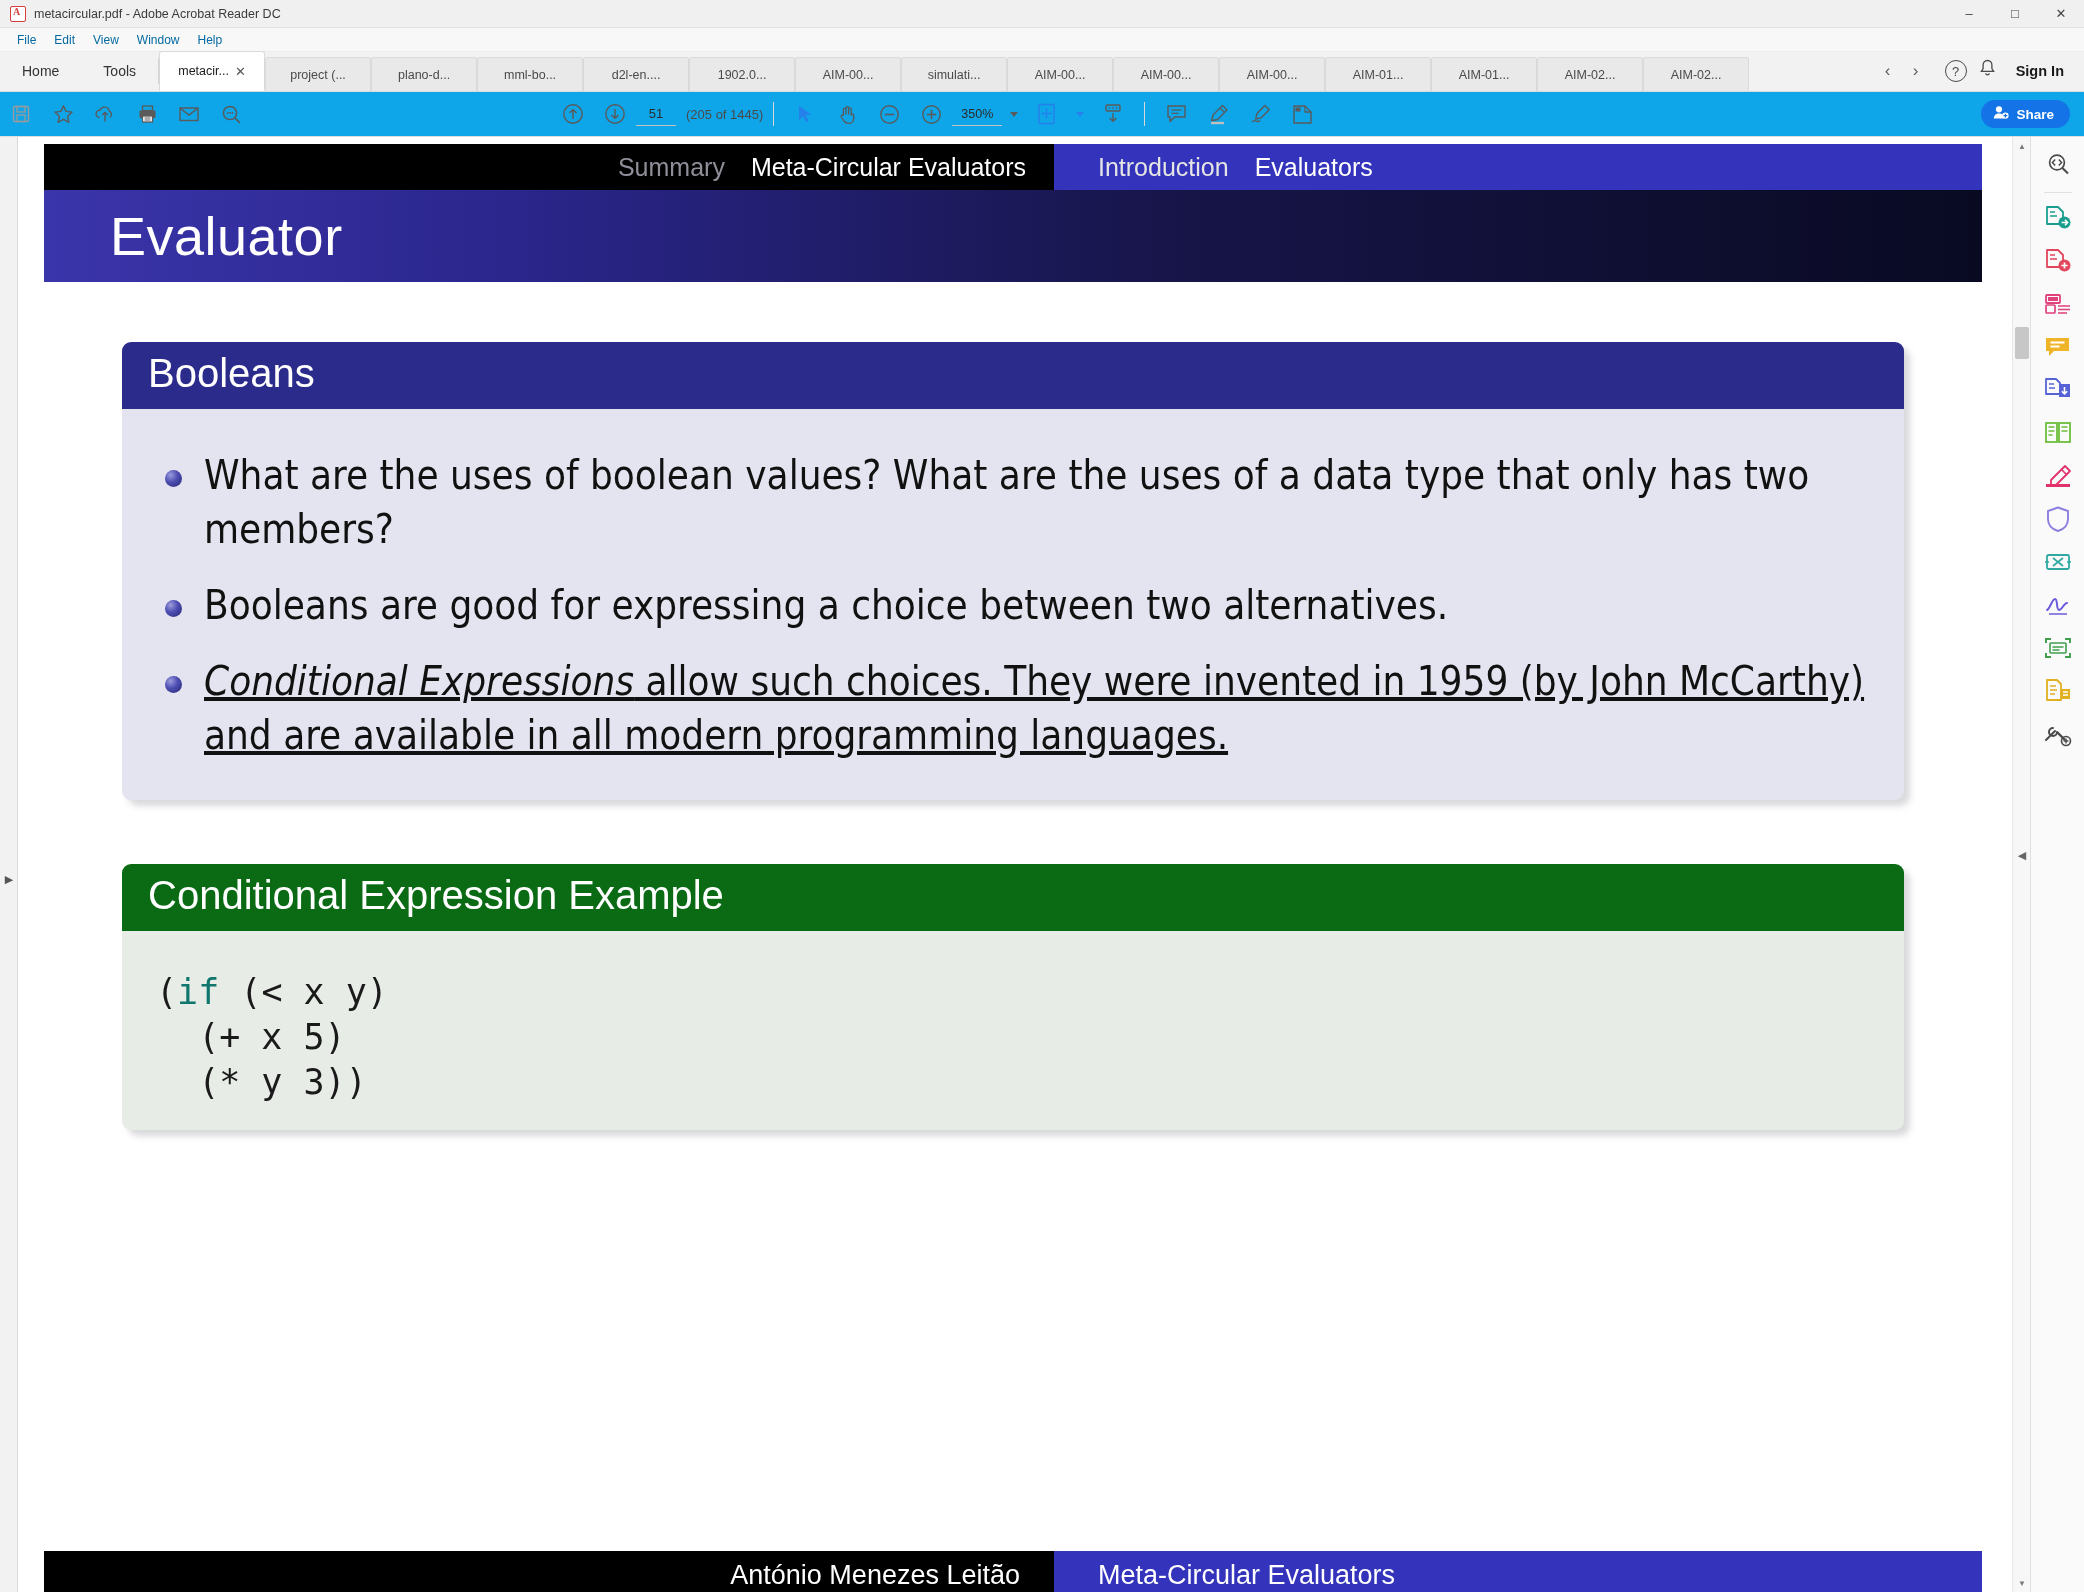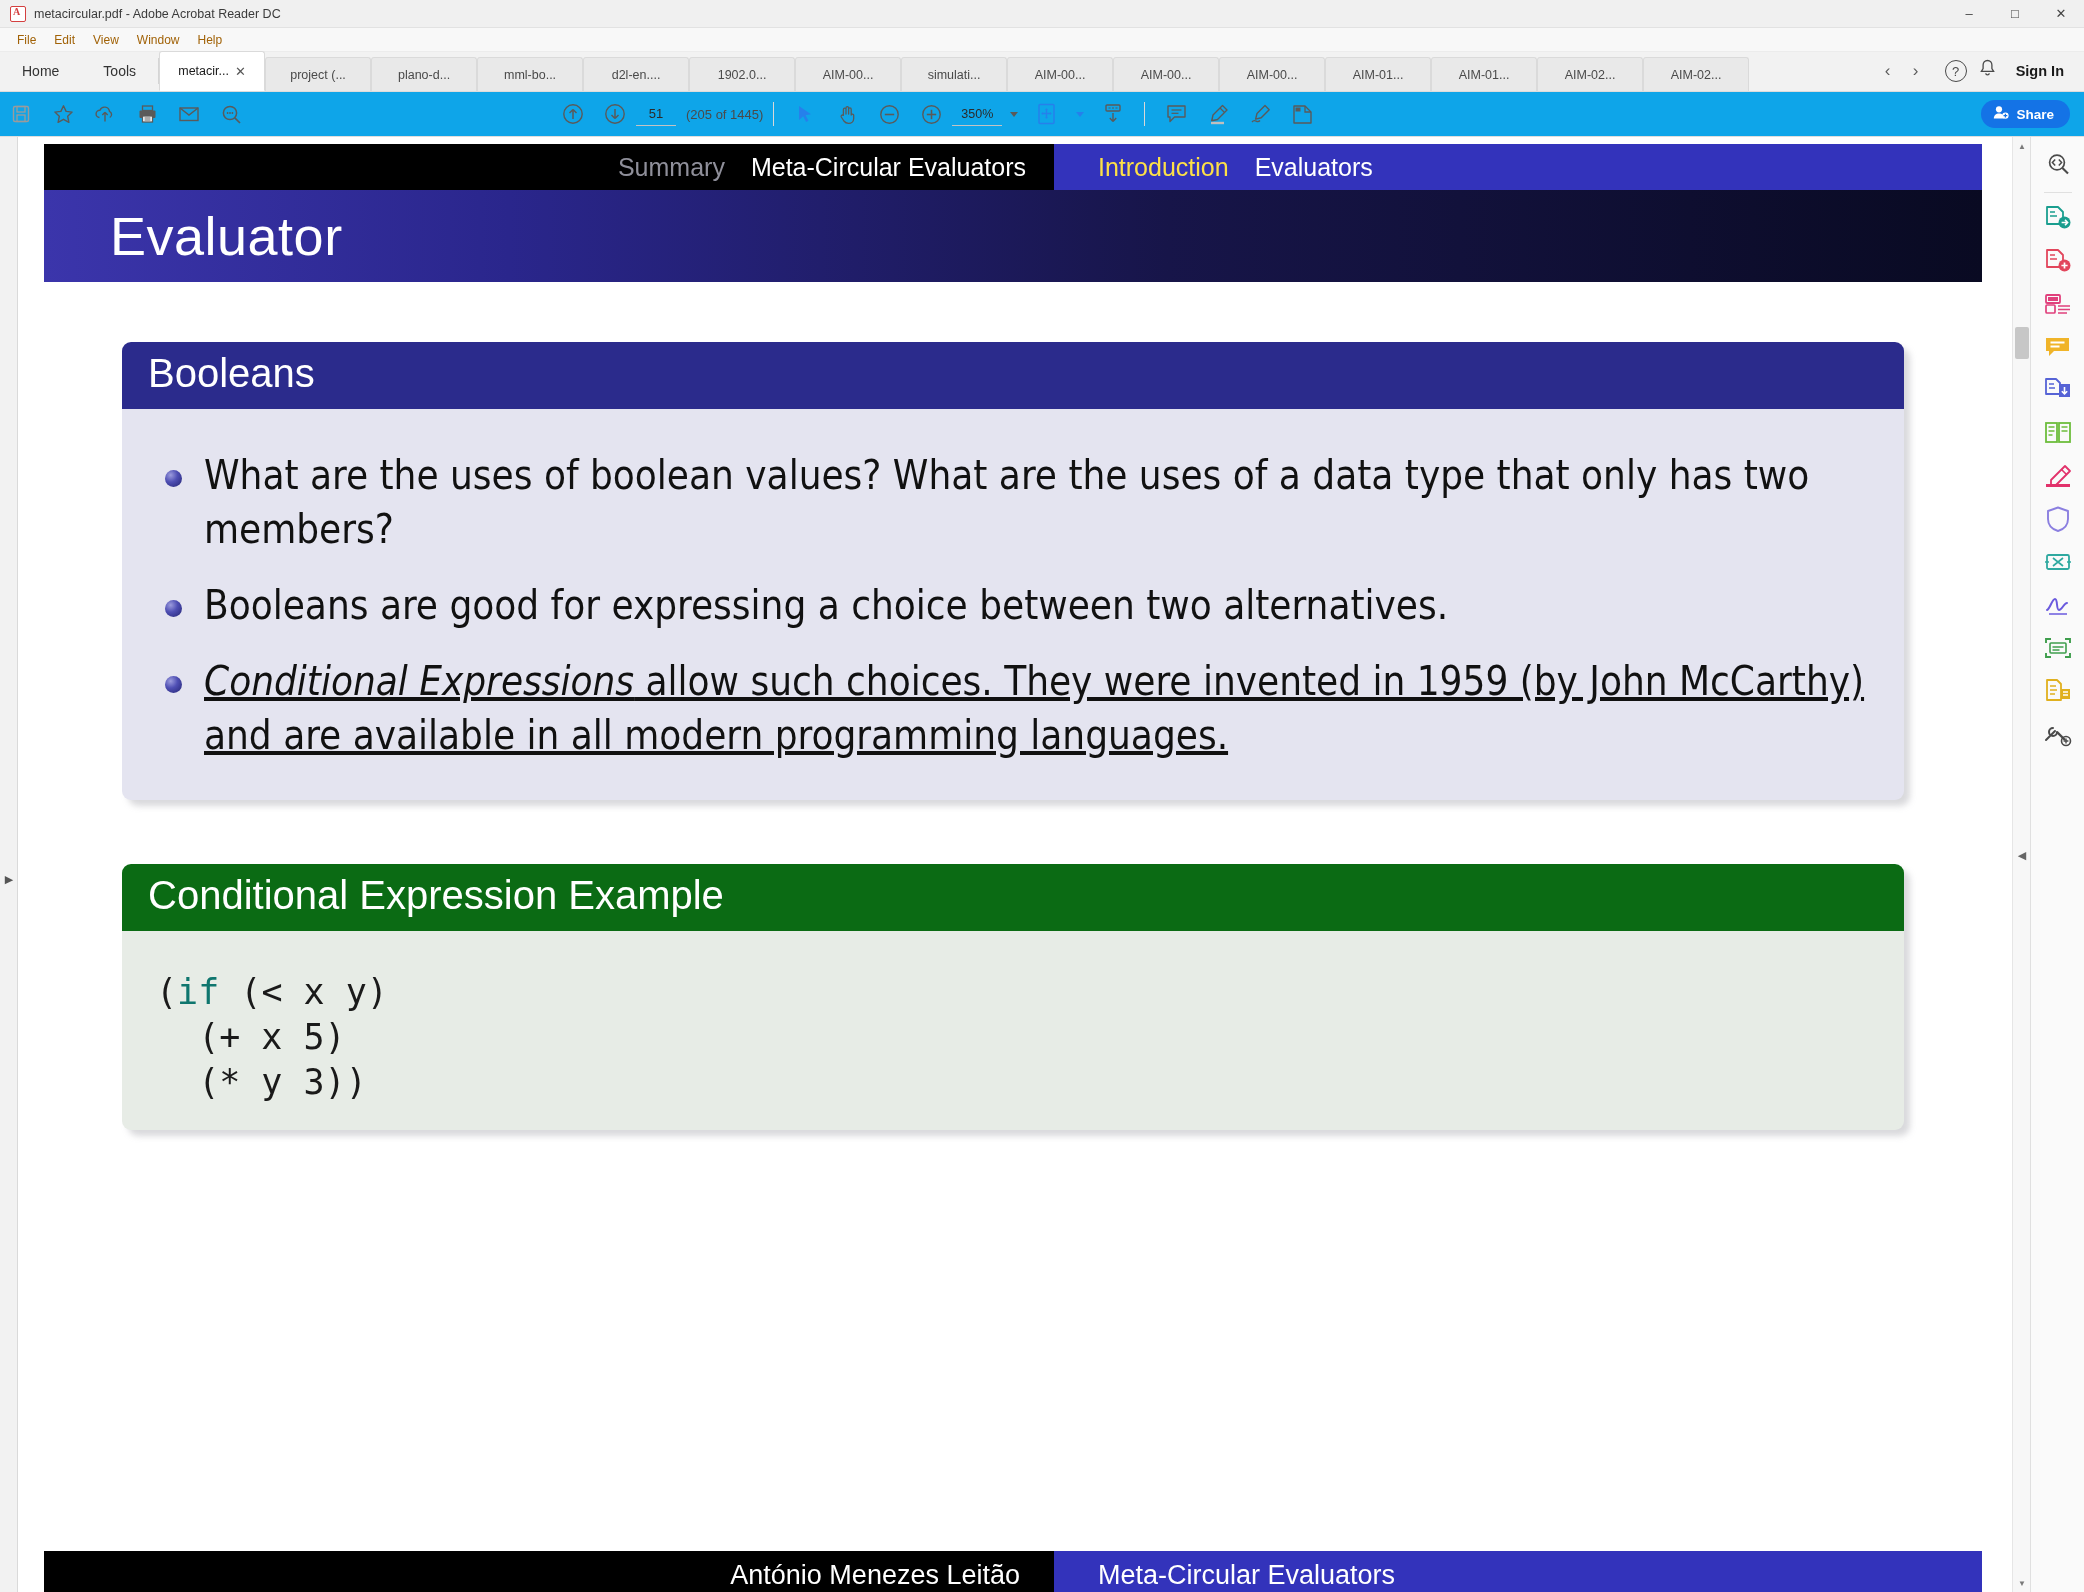--- a/index.html
+++ b/index.html
@@ -34,21 +34,21 @@
     justify-content: center; color: #444; font-size: 13px;
   }
 
   
   .menubar {
     position: absolute; top: 28px; left: 0; width: 2084px; height: 24px;
     background: #f8f8f8; display: flex; align-items: center;
     padding-left: 8px; border-bottom: 1px solid #ececec;
   }
   .menu-item {
-    font-size: 12px; color: #a16207; padding: 2px 9px; cursor: default;
+    font-size: 12px; color: #0369a1; padding: 2px 9px; cursor: default;
   }
 
   
   .tabbar {
     position: absolute; top: 52px; left: 0; width: 2084px; height: 40px;
     background: #f2f2f2; display: flex; align-items: flex-end;
     border-bottom: 1px solid #dcdcdc;
   }
   .tab-home, .tab-tools {
     height: 40px; display: flex; align-items: center; justify-content: center;
@@ -185,21 +185,21 @@
   .bm-nav-left {
     background: #000000; flex: 0 0 1010px; display: flex;
     align-items: center; justify-content: flex-end; gap: 26px; padding-right: 28px;
   }
   .bm-nav-right {
     background: #3333bb; flex: 1; display: flex; align-items: center;
     gap: 26px; padding-left: 44px;
   }
   .bm-dim { color: #8f8f9a; font-size: 25px; }
   .bm-lit { color: #ffffff; font-size: 25px; }
-  .bm-nav-right .bm-dim { color: #fde047; }
+  .bm-nav-right .bm-dim { color: #e5e5e5; }
 
   
   .slide-title {
     height: 92px; width: 100%;
     background: linear-gradient(to right, #3b35ab 0%, #2a268c 24%, #171549 58%, #090a22 100%);
     display: flex; align-items: center; padding-left: 66px;
   }
   .slide-title span { color: #ffffff; font-size: 54px; font-weight: 400; letter-spacing: 0.5px; }
 
   

